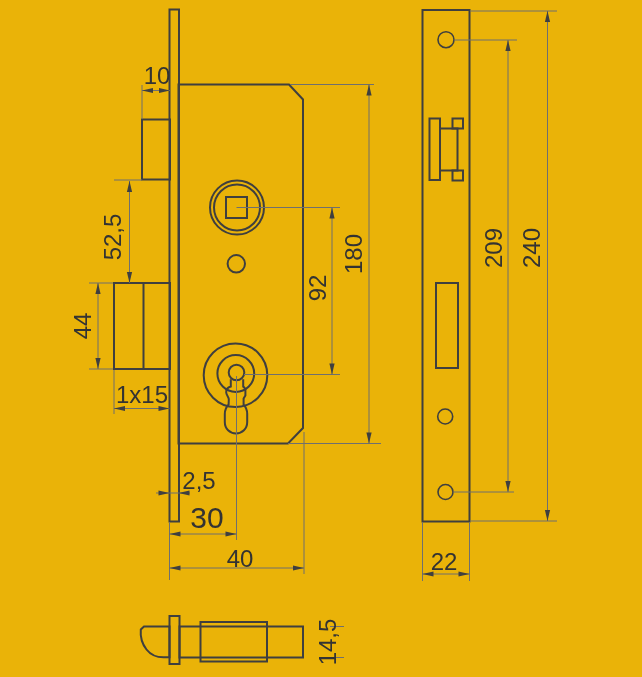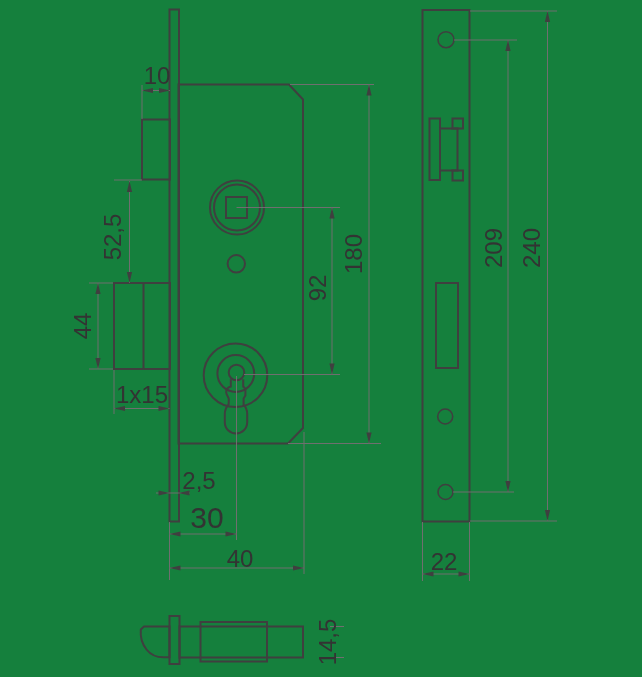--- a/index.html
+++ b/index.html
@@ -1,16 +1,16 @@
 <!DOCTYPE html>
 <html><head>
 <meta charset="utf-8">
 <style>
   html,body{margin:0;padding:0;background:#ffffff;}
-  .stage{position:relative;width:642px;height:677px;background:#15803d;overflow:hidden;}
+  .stage{position:relative;width:642px;height:677px;background:#eab308;overflow:hidden;}
   svg{display:block;}
   .outline{fill:none;stroke:#3f3f3f;stroke-width:2;stroke-linejoin:miter;}
   .outline15{fill:none;stroke:#3f3f3f;stroke-width:1.6;}
   .thin{fill:none;stroke:#6f6f6f;stroke-width:1;}
   .arrow{fill:#3f3f3f;stroke:none;}
   .dim-text{font-family:"Liberation Sans",sans-serif;font-size:24px;fill:#333333;}
   .dim-text-lg{font-family:"Liberation Sans",sans-serif;font-size:30px;fill:#333333;}
 </style>
 </head>
 <body>

